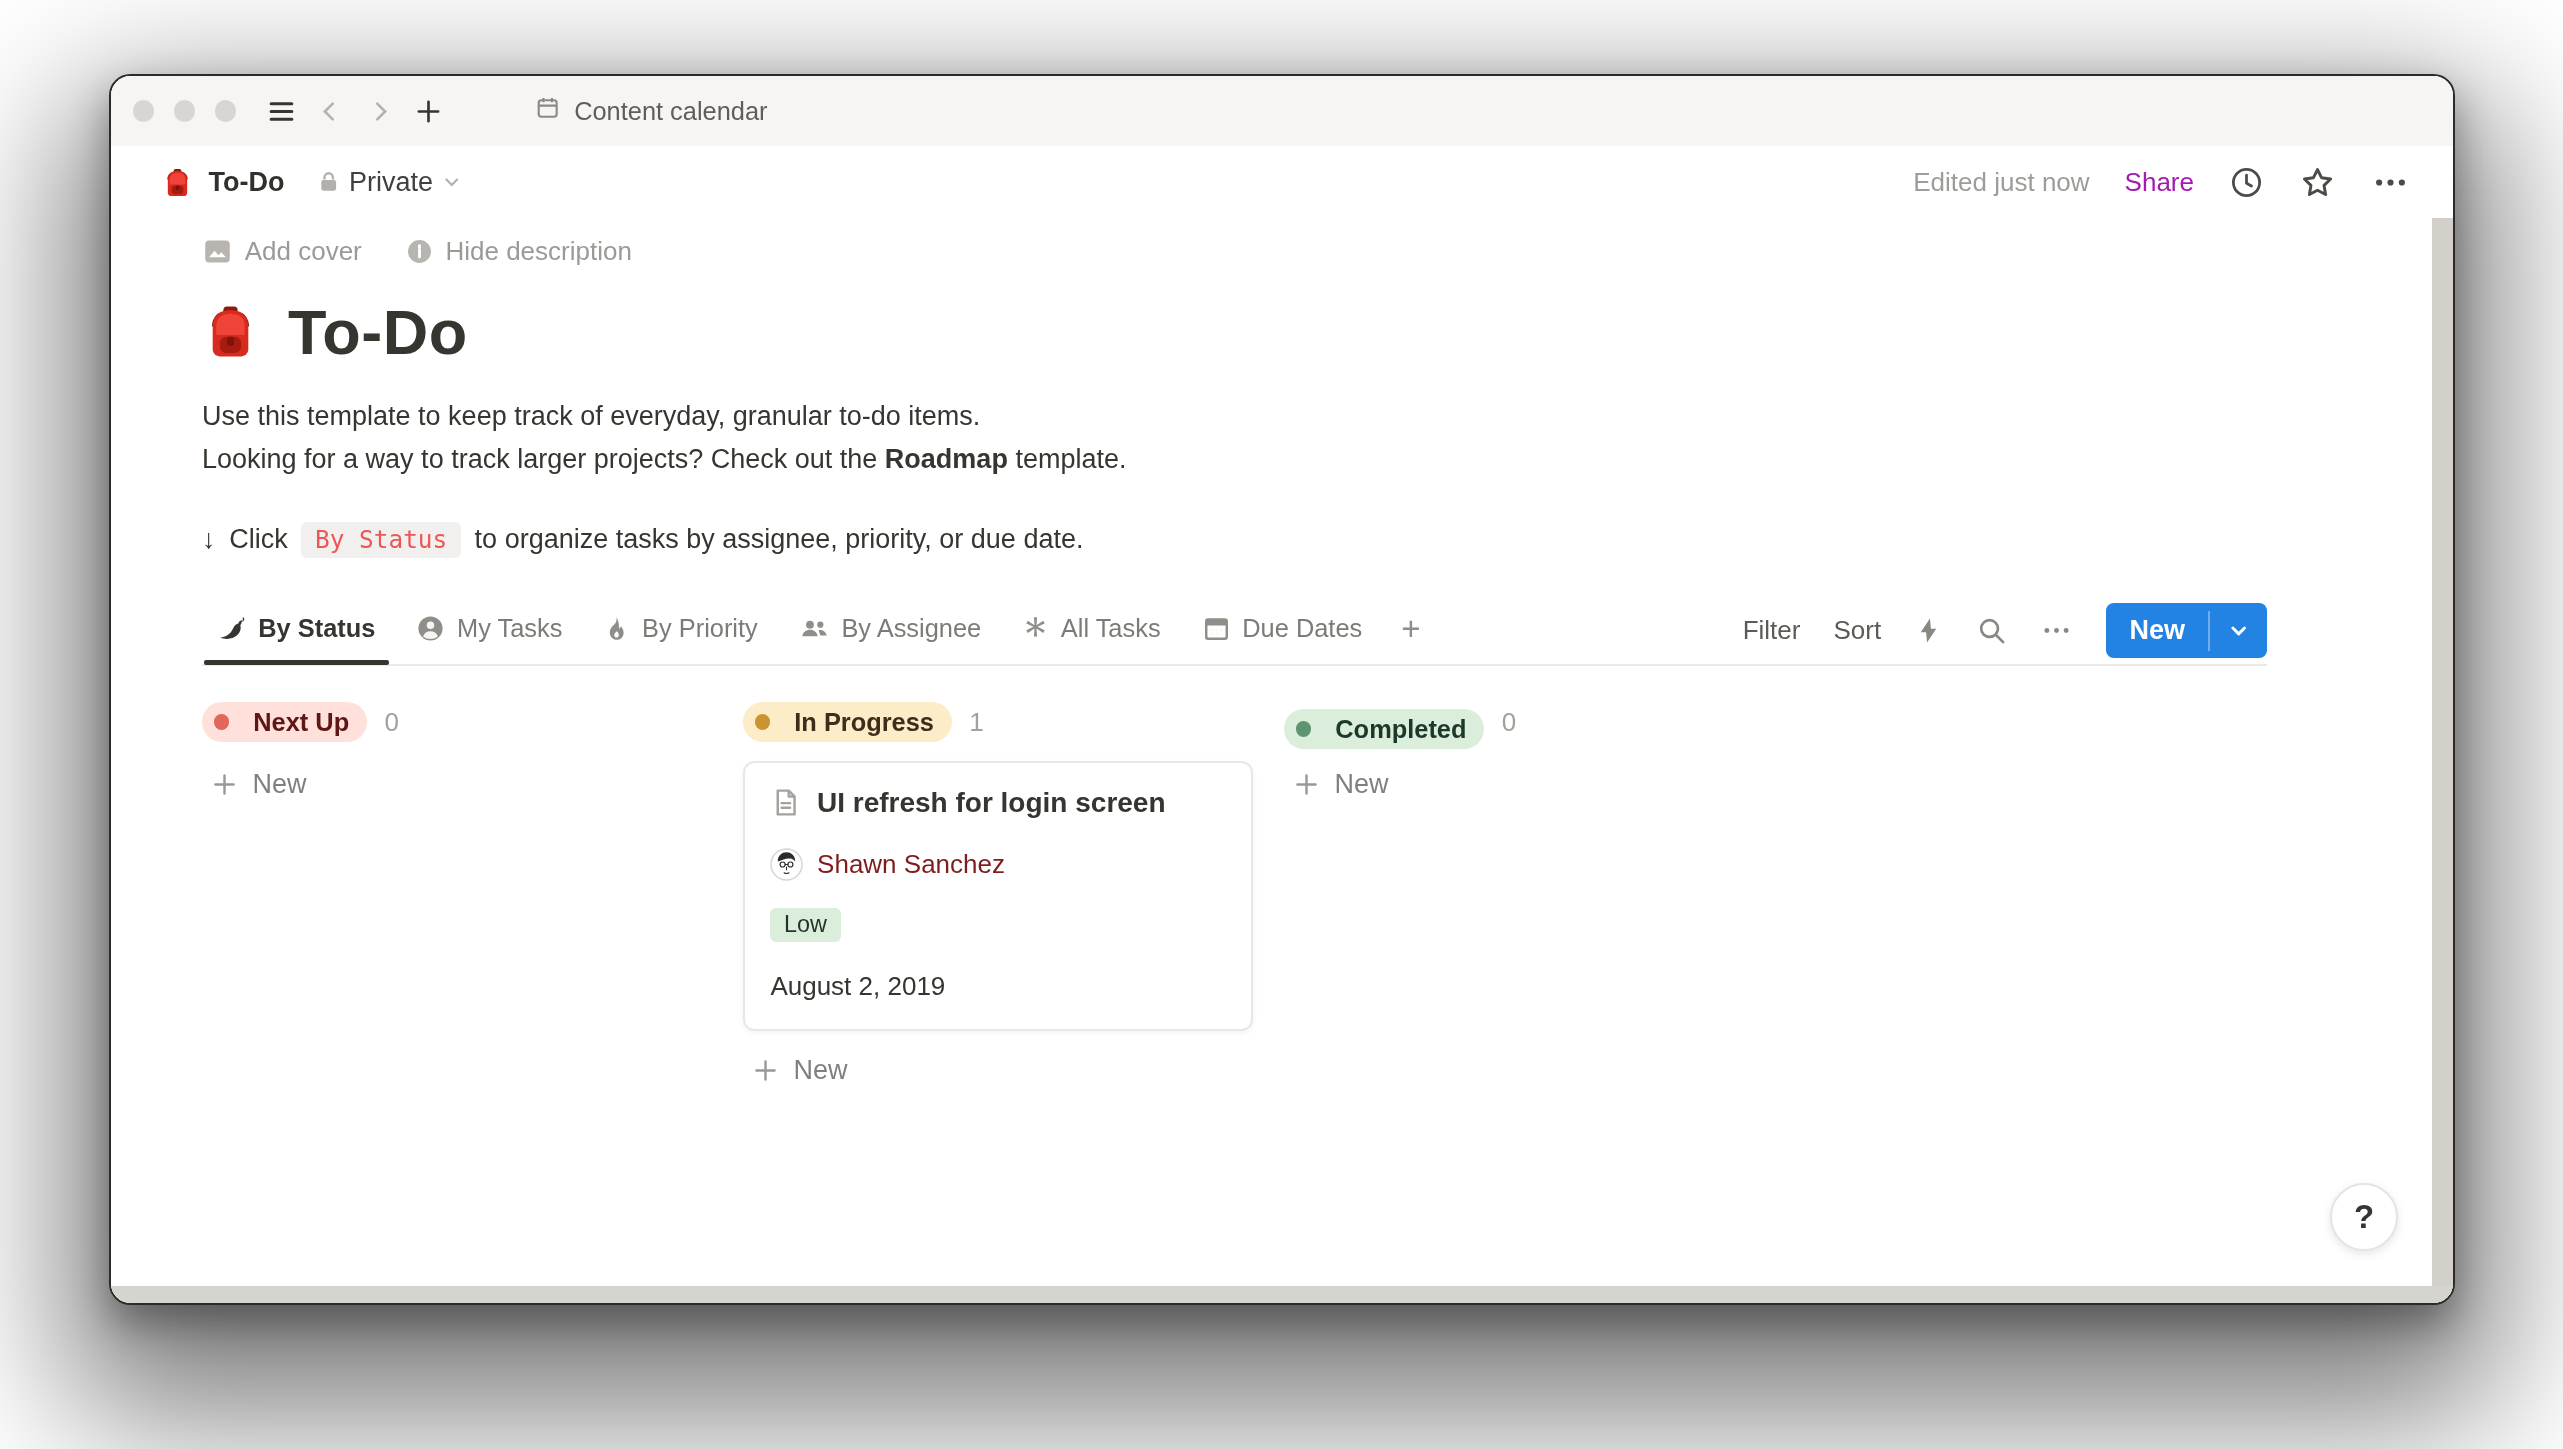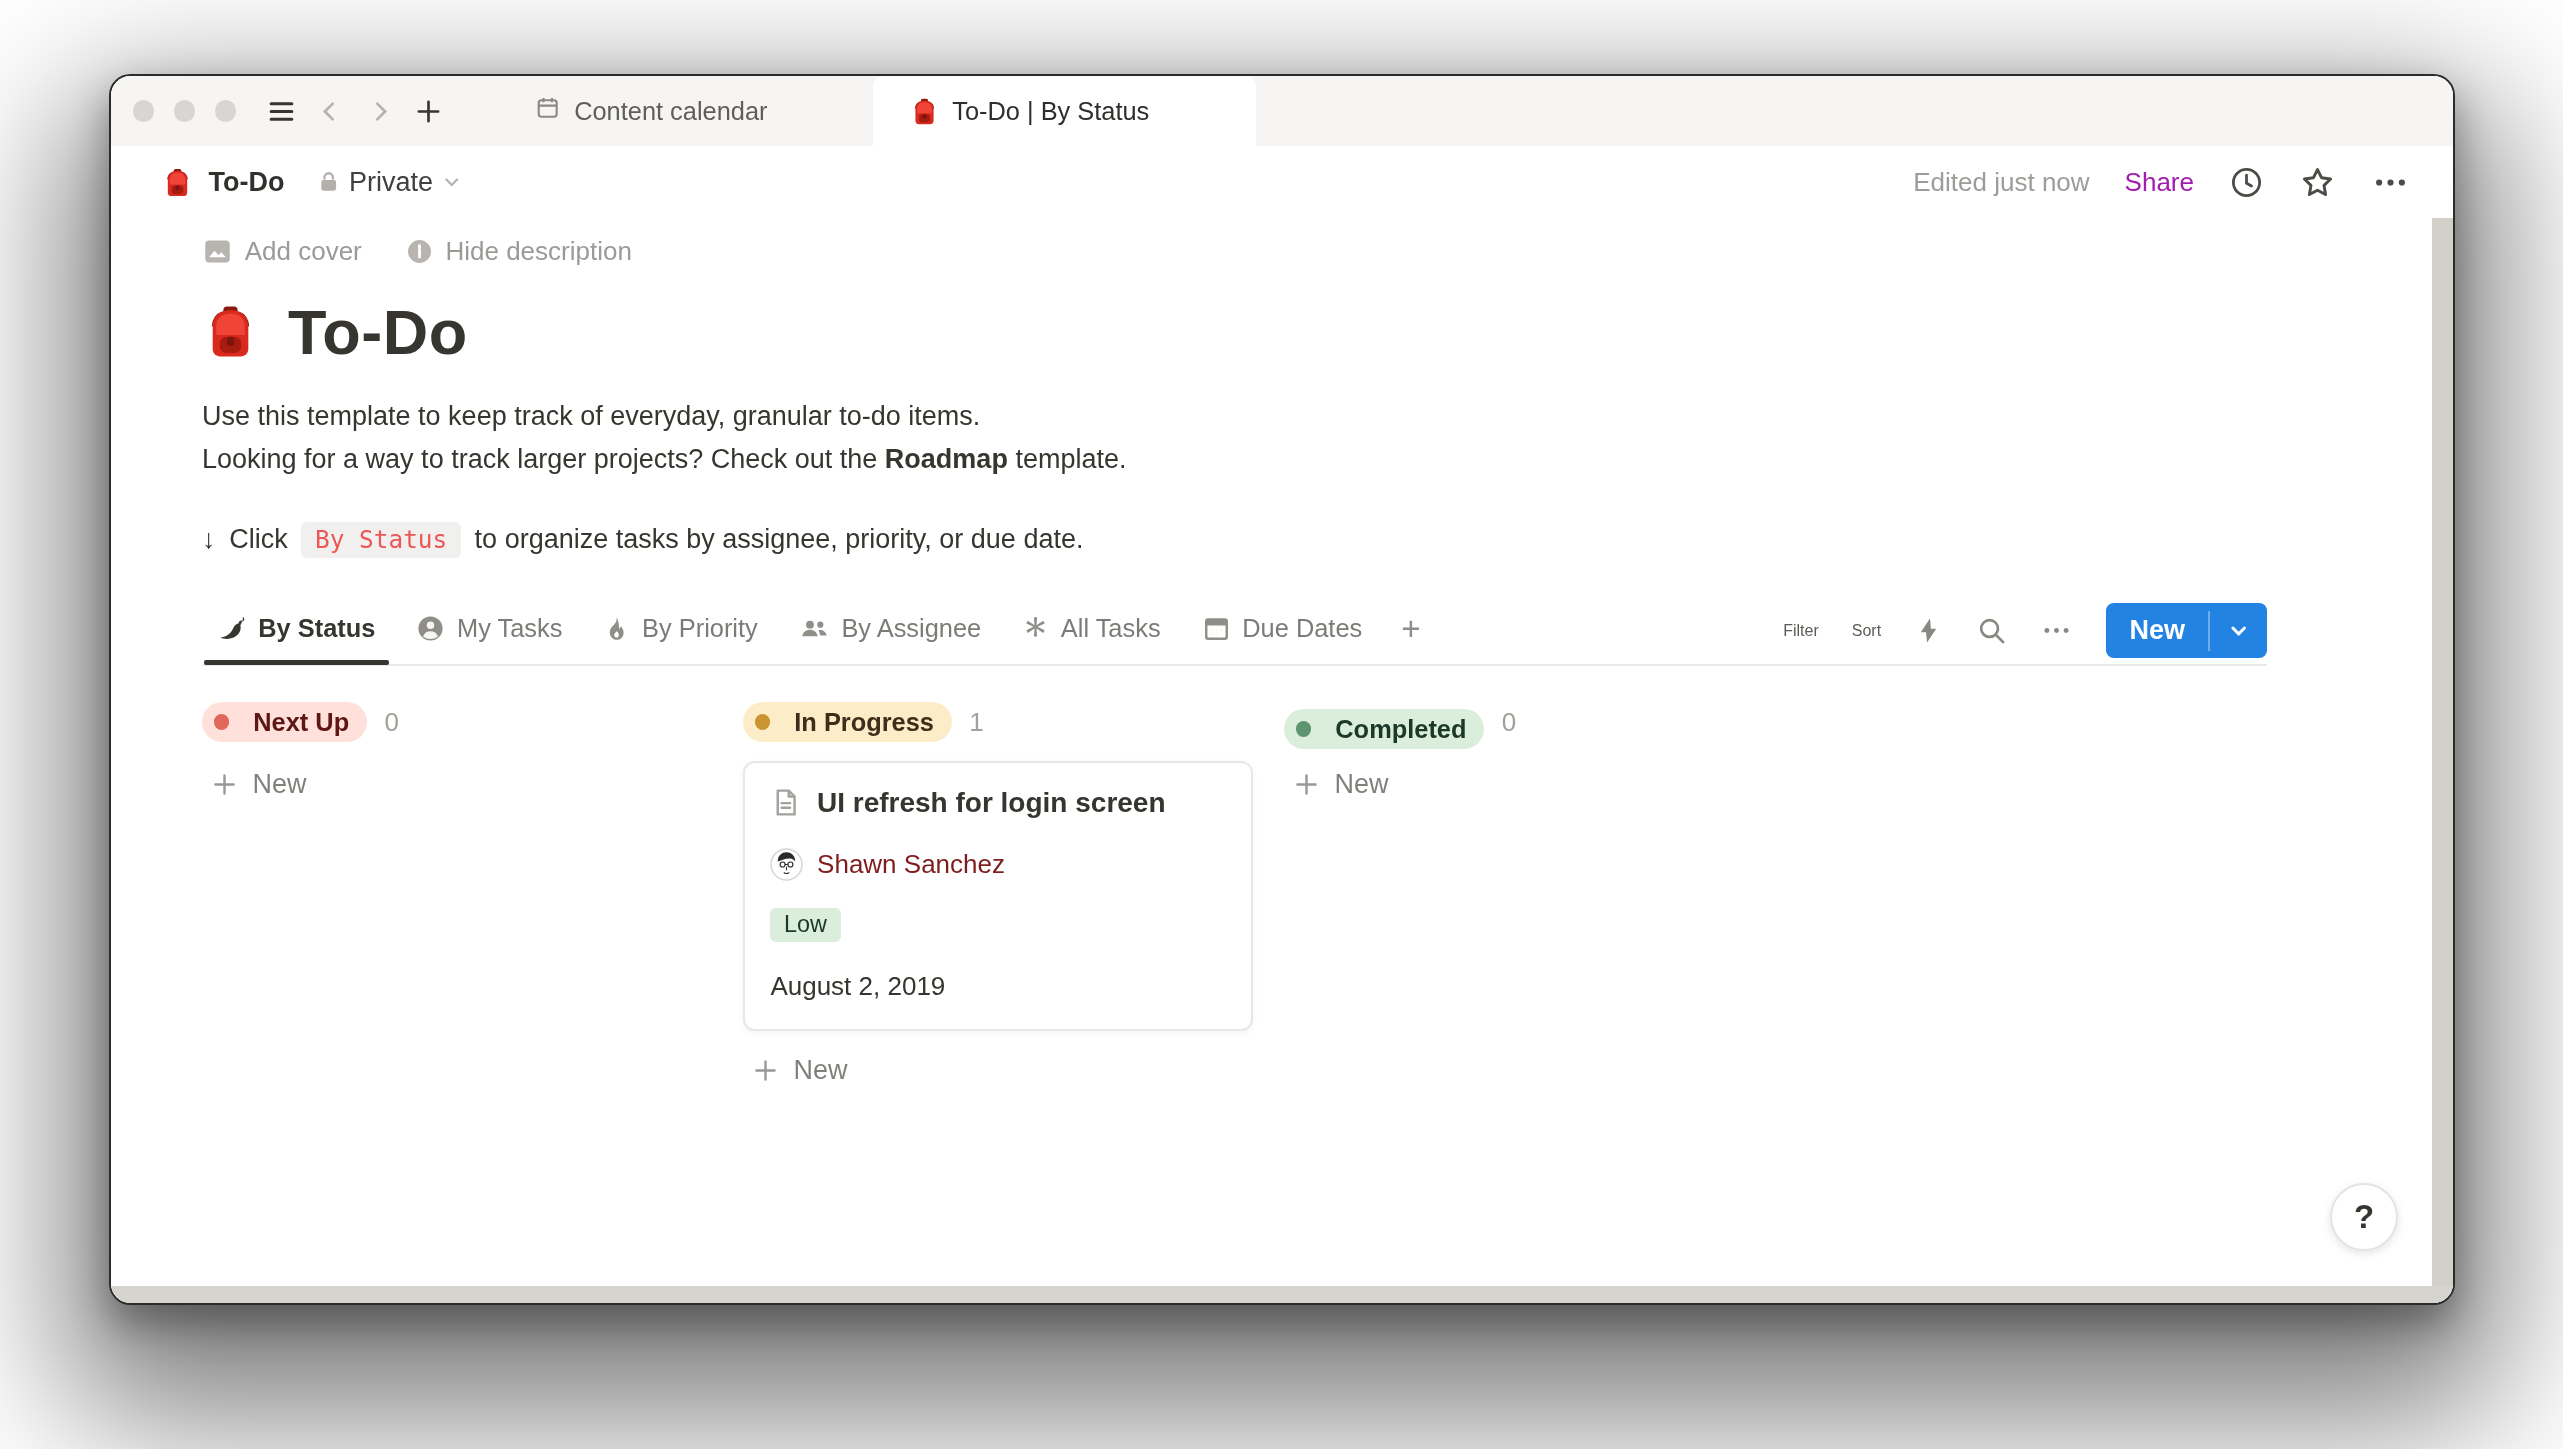--- a/index.html
+++ b/index.html
@@ -63,21 +63,21 @@
   .views-row{ display:flex; align-items:center; gap:9.8px; }
   .view-tab{ display:flex; align-items:center; gap:11.7px; font-size:25.4px; color:#7d7b77;
              font-weight:500; padding:11.7px 15.6px 19.5px 15.6px; position:relative; }
   .view-tab .vicon{ color:#908e89; display:flex; }
   .view-tab.active{ color:#37352f; font-weight:700; }
   .view-tab.active .vicon{ color:#37352f; }
   .view-tab.active::after{ content:""; position:absolute; left:2px; right:2px; bottom:-2px; height:4.9px;
                            background:#37352f; border-radius:2px; }
   .view-add{ color:#8f8d89; font-size:33px; padding:0 13.7px 7.8px 13.7px; }
   .views-toolbar{ position:absolute; right:0; top:2px; display:flex; align-items:center; gap:33px; }
-  .tool-text{ font-size:16px; color:#5c5b56; }
+  .tool-text{ font-size:26px; color:#5c5b56; }
   .tool-icon{ color:#8a8883; display:flex; }
   .new-btn{ display:flex; align-items:stretch; background:#2383e2; border-radius:7.8px; overflow:hidden; height:55px; }
   .new-btn-main{ color:#fff; font-size:27px; font-weight:600; display:flex; align-items:center; padding:0 23.4px; }
   .new-btn-sep{ width:2px; background:rgba(255,255,255,.35); margin:7.8px 0; }
   .new-btn-caret{ display:flex; align-items:center; padding:0 15.6px; color:#fff; }
 
   
   .board{ display:flex; gap:31px; margin-top:33px; }
   .col{ width:510px; flex:0 0 auto; }
   .col-head{ display:flex; align-items:center; gap:17.6px; height:47px; }
@@ -162,28 +162,20 @@
     <div class="browser-tab inactive">
       <span class="tab-icon">
         <svg width="25.4" height="25.4" viewBox="0 0 24 24" fill="none" stroke="#8b8984" stroke-width="2">
           <rect x="3.5" y="5" width="17" height="15.5" rx="2.5"></rect>
             <path d="M3.5 10h17M8 2.8v4M16 2.8v4"></path>
           </svg>
       </span>
       <span>Content calendar</span>
     </div>
 
-    <div class="browser-tab active">
-      <span class="tab-emoji">
-        <svg viewBox="0 0 30 30" width="29" height="29">
-            <use href="#backpack"></use>
-          </svg>
-      </span>
-      <span>To-Do | By Status</span>
-    </div>
   </div>
 
   <div class="header-row">
     <div class="bc-left">
       <span class="bc-emoji">
         <svg viewBox="0 0 32 32" width="31" height="31">
             <use href="#backpack"></use>
           </svg>
       </span>
       <span class="bc-title">To-Do</span>

